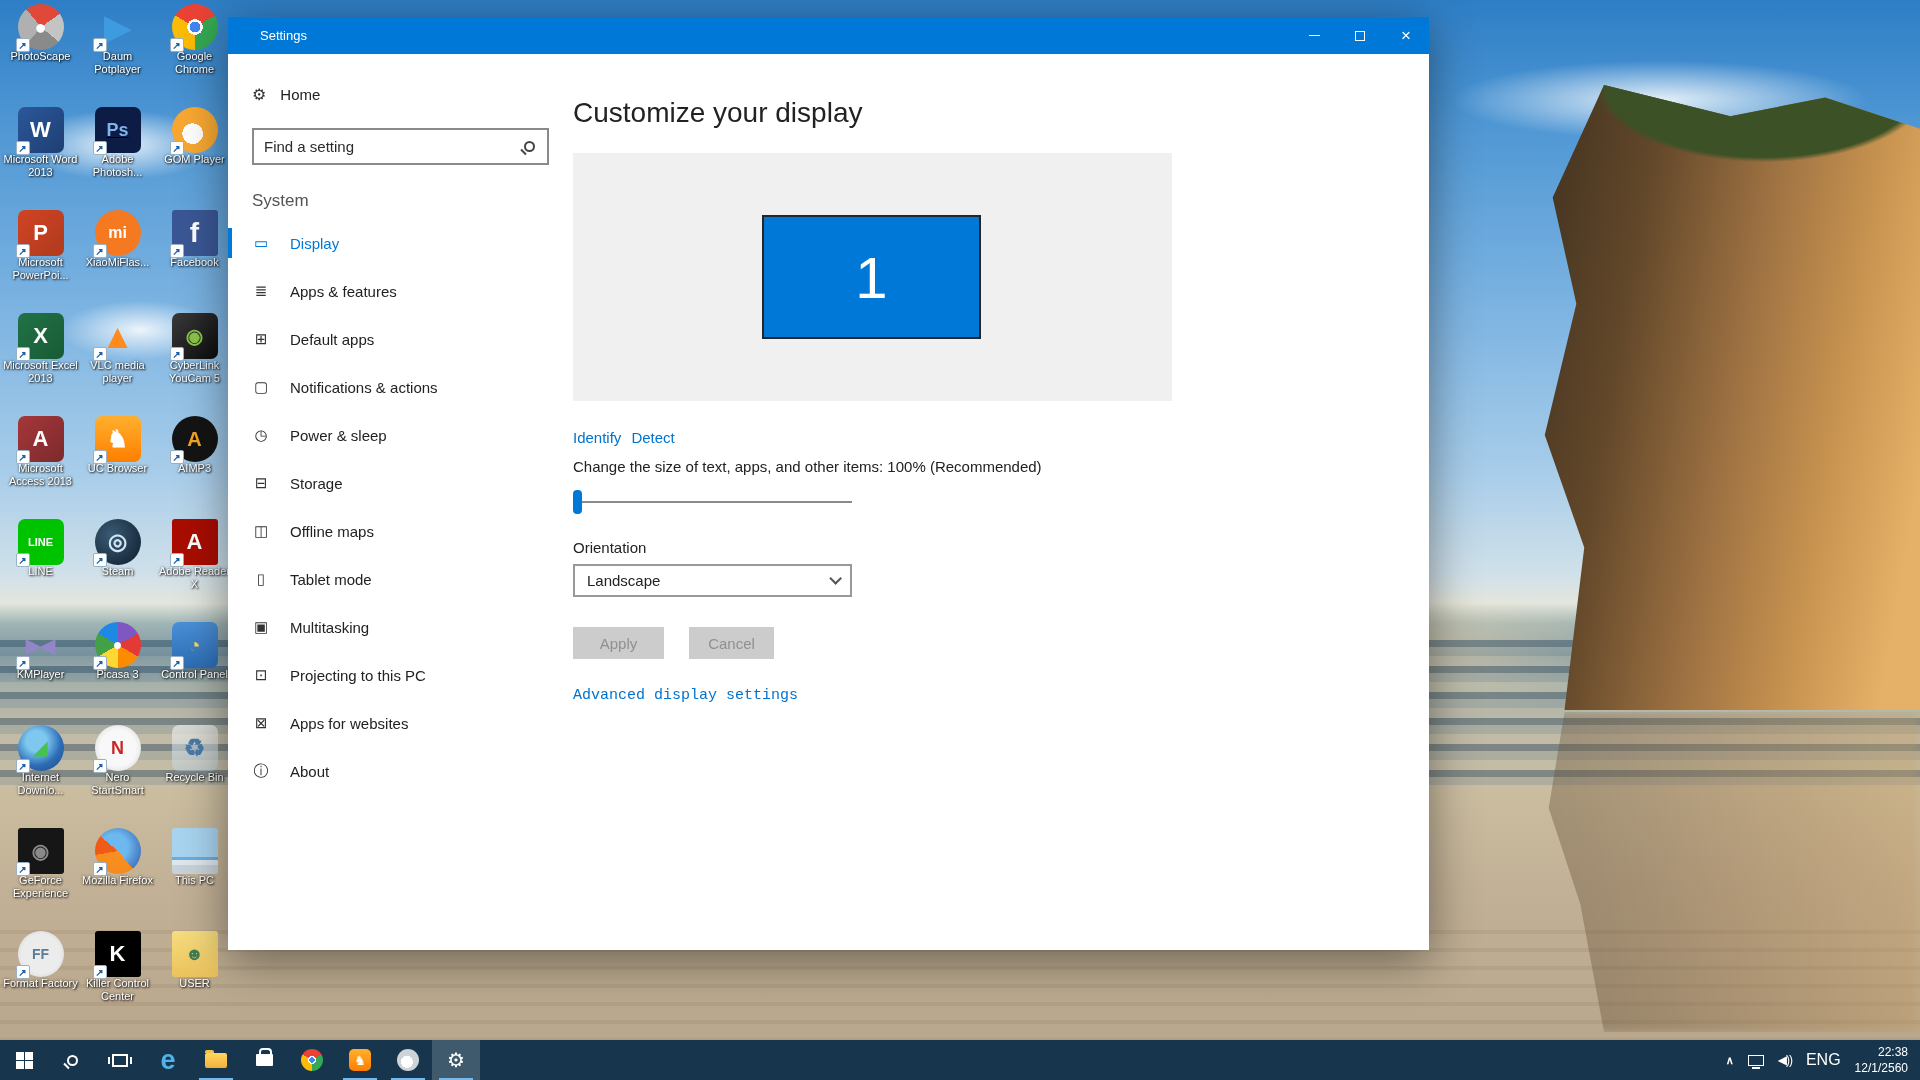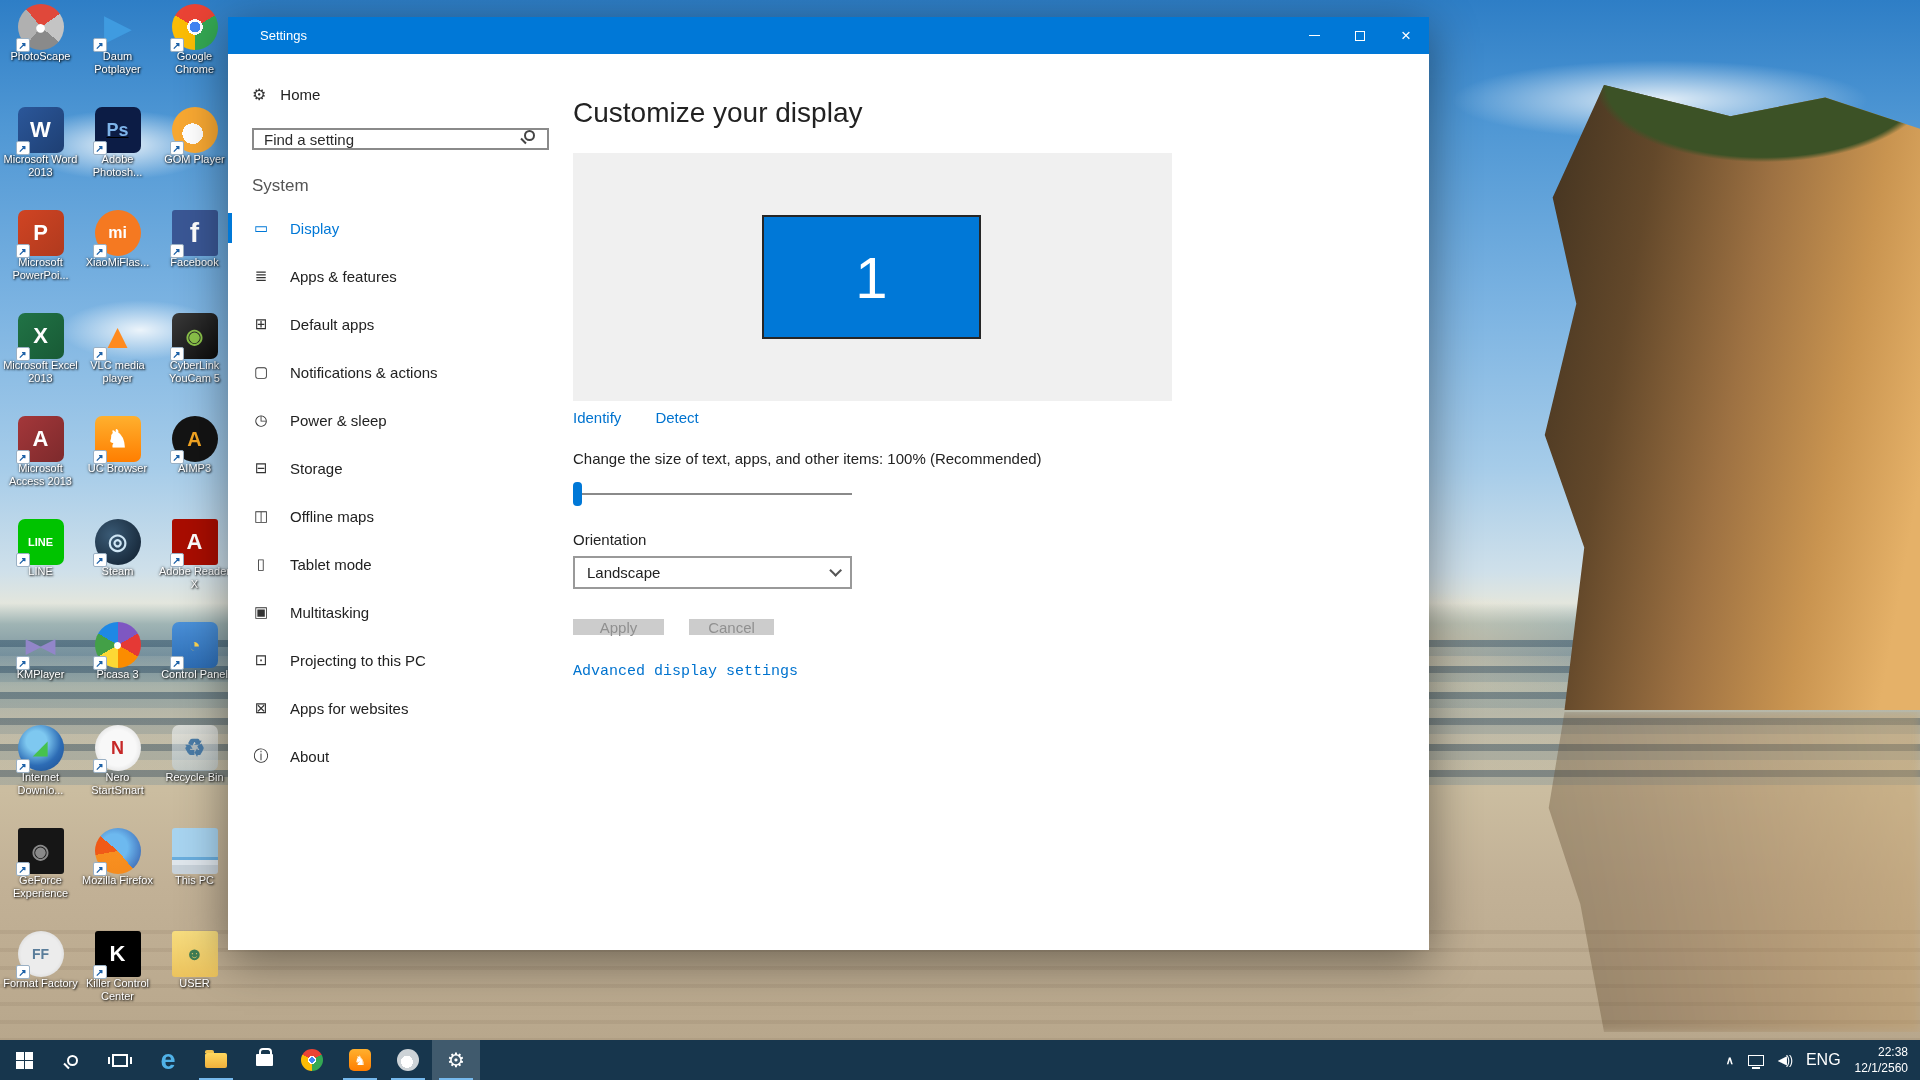--- a/index.html
+++ b/index.html
@@ -52,53 +52,53 @@
   .caption-buttons { display:flex; height:100%; }
   .cap { width:46px; height:100%; display:flex; align-items:center; justify-content:center; cursor:pointer; }
   .min-bar { width:11px; height:1px; background:#fff; display:block; }
   .max-box { width:10px; height:10px; border:1px solid #fff; display:block; }
   .close-x { color:#fff; font-size:17px; line-height:1; }
 
   .win-body { flex:1; display:flex; overflow:hidden; }
   .sidebar { width:345px; flex:none; padding-top:21px; }
   .home-row { display:flex; align-items:center; gap:14px; padding:10px 24px; font-size:15px; color:#222; cursor:pointer; }
   .home-row .gear-g { font-size:16px; color:#333; }
-  .searchbox { margin:14px 24px 0 24px; height:22px; border:2px solid #8a8a8a; background:#fff;
-    display:flex; padding:0 8px 0 10px; }
+  .searchbox { margin:14px 24px 0 24px; height:37px; border:2px solid #8a8a8a; background:#fff;
+    display:flex; align-items:center; padding:0 8px 0 10px; }
   .searchbox input { flex:1; border:none; outline:none; font-size:15px; color:#222; font-family:inherit; background:transparent; }
   .searchbox input::placeholder { color:#2b2b2b; opacity:1; }
   .smag { width:11px; height:11px; border:2px solid #444; border-radius:50%; position:relative; flex:none; margin-right:4px; }
   .smag::after { content:""; position:absolute; width:7px; height:2px; background:#444; left:-6px; bottom:-3px; transform:rotate(45deg); }
   .section-header { padding:26px 24px 8px 24px; font-size:17px; color:#555; }
   .nav-item { display:flex; align-items:center; gap:20px; height:48px; padding-left:24px; font-size:15px; color:#222;
     cursor:pointer; position:relative; }
   .nav-icon { width:18px; text-align:center; font-size:15px; color:#333; font-style:normal; }
   .nav-item.selected { color:#0078d7; }
   .nav-item.selected .nav-icon { color:#0078d7; }
   .nav-item.selected::before { content:""; position:absolute; left:0; top:9px; bottom:9px; width:4px; background:#0078d7; }
 
   .content { flex:1; padding:43px 8px 0 0; }
   .content h1 { font-size:28px; font-weight:300; color:#222; margin-bottom:24px; }
   .preview-panel { width:599px; height:248px; background:#f0f0f0; position:relative; }
   .monitor { position:absolute; left:189px; top:62px; width:219px; height:124px; background:#0078d7; border:2px solid #262626;
     display:flex; align-items:center; justify-content:center; cursor:pointer; }
   .monitor span { color:#fff; font-size:58px; font-weight:300; }
-  .links-row { margin-top:8px; display:flex; gap:34px; }
+  .links-row { margin-top:28px; display:flex; gap:10px; }
   a.slink { color:#0073cf; font-size:15px; text-decoration:none; cursor:pointer; }
-  .scale-label { margin-top:24px; font-size:15px; color:#222; }
+  .scale-label { margin-top:12px; font-size:15px; color:#222; }
   .slider { margin-top:14px; width:279px; height:26px; position:relative; cursor:pointer; }
   .slider .track { position:absolute; left:0; right:0; top:12px; height:2px; background:#8a8a8a; }
   .slider .thumb { position:absolute; left:0; top:1px; width:9px; height:24px; border-radius:4px; background:#0078d7; }
   .orient-label { margin-top:24px; font-size:15px; color:#222; }
   .dropdown { margin-top:8px; width:279px; height:33px; border:2px solid #999; background:#fff;
     display:flex; align-items:center; padding:0 12px; cursor:pointer; }
   .dropdown span.val { flex:1; font-size:15px; color:#222; }
   .chev { width:9px; height:9px; border-right:2px solid #555; border-bottom:2px solid #555; transform:rotate(45deg) translateY(-3px); }
   .btn-row { margin-top:30px; display:flex; gap:25px; }
-  .btn { width:91px; height:16px; background:#cccccc; border:none; font-size:15px; color:#909090; font-family:inherit; cursor:pointer; }
+  .btn { width:91px; height:32px; background:#cccccc; border:none; font-size:15px; color:#909090; font-family:inherit; cursor:pointer; }
   .btn.cancel { width:85px; }
   .adv-link { display:inline-block; margin-top:28px;font-family:Liberation Mono, monospace; }
 
   
   .taskbar { position:absolute; left:0; top:1040px; width:1920px; height:40px; background:#17364d;
     display:flex; align-items:center; }
   .tb-apps { display:flex; height:100%; }
   .tb-app { width:48px; height:40px; display:flex; align-items:center; justify-content:center; position:relative;
     background:transparent; border:none; cursor:pointer; }
   .tb-app.active { background:rgba(255,255,255,.18); }

